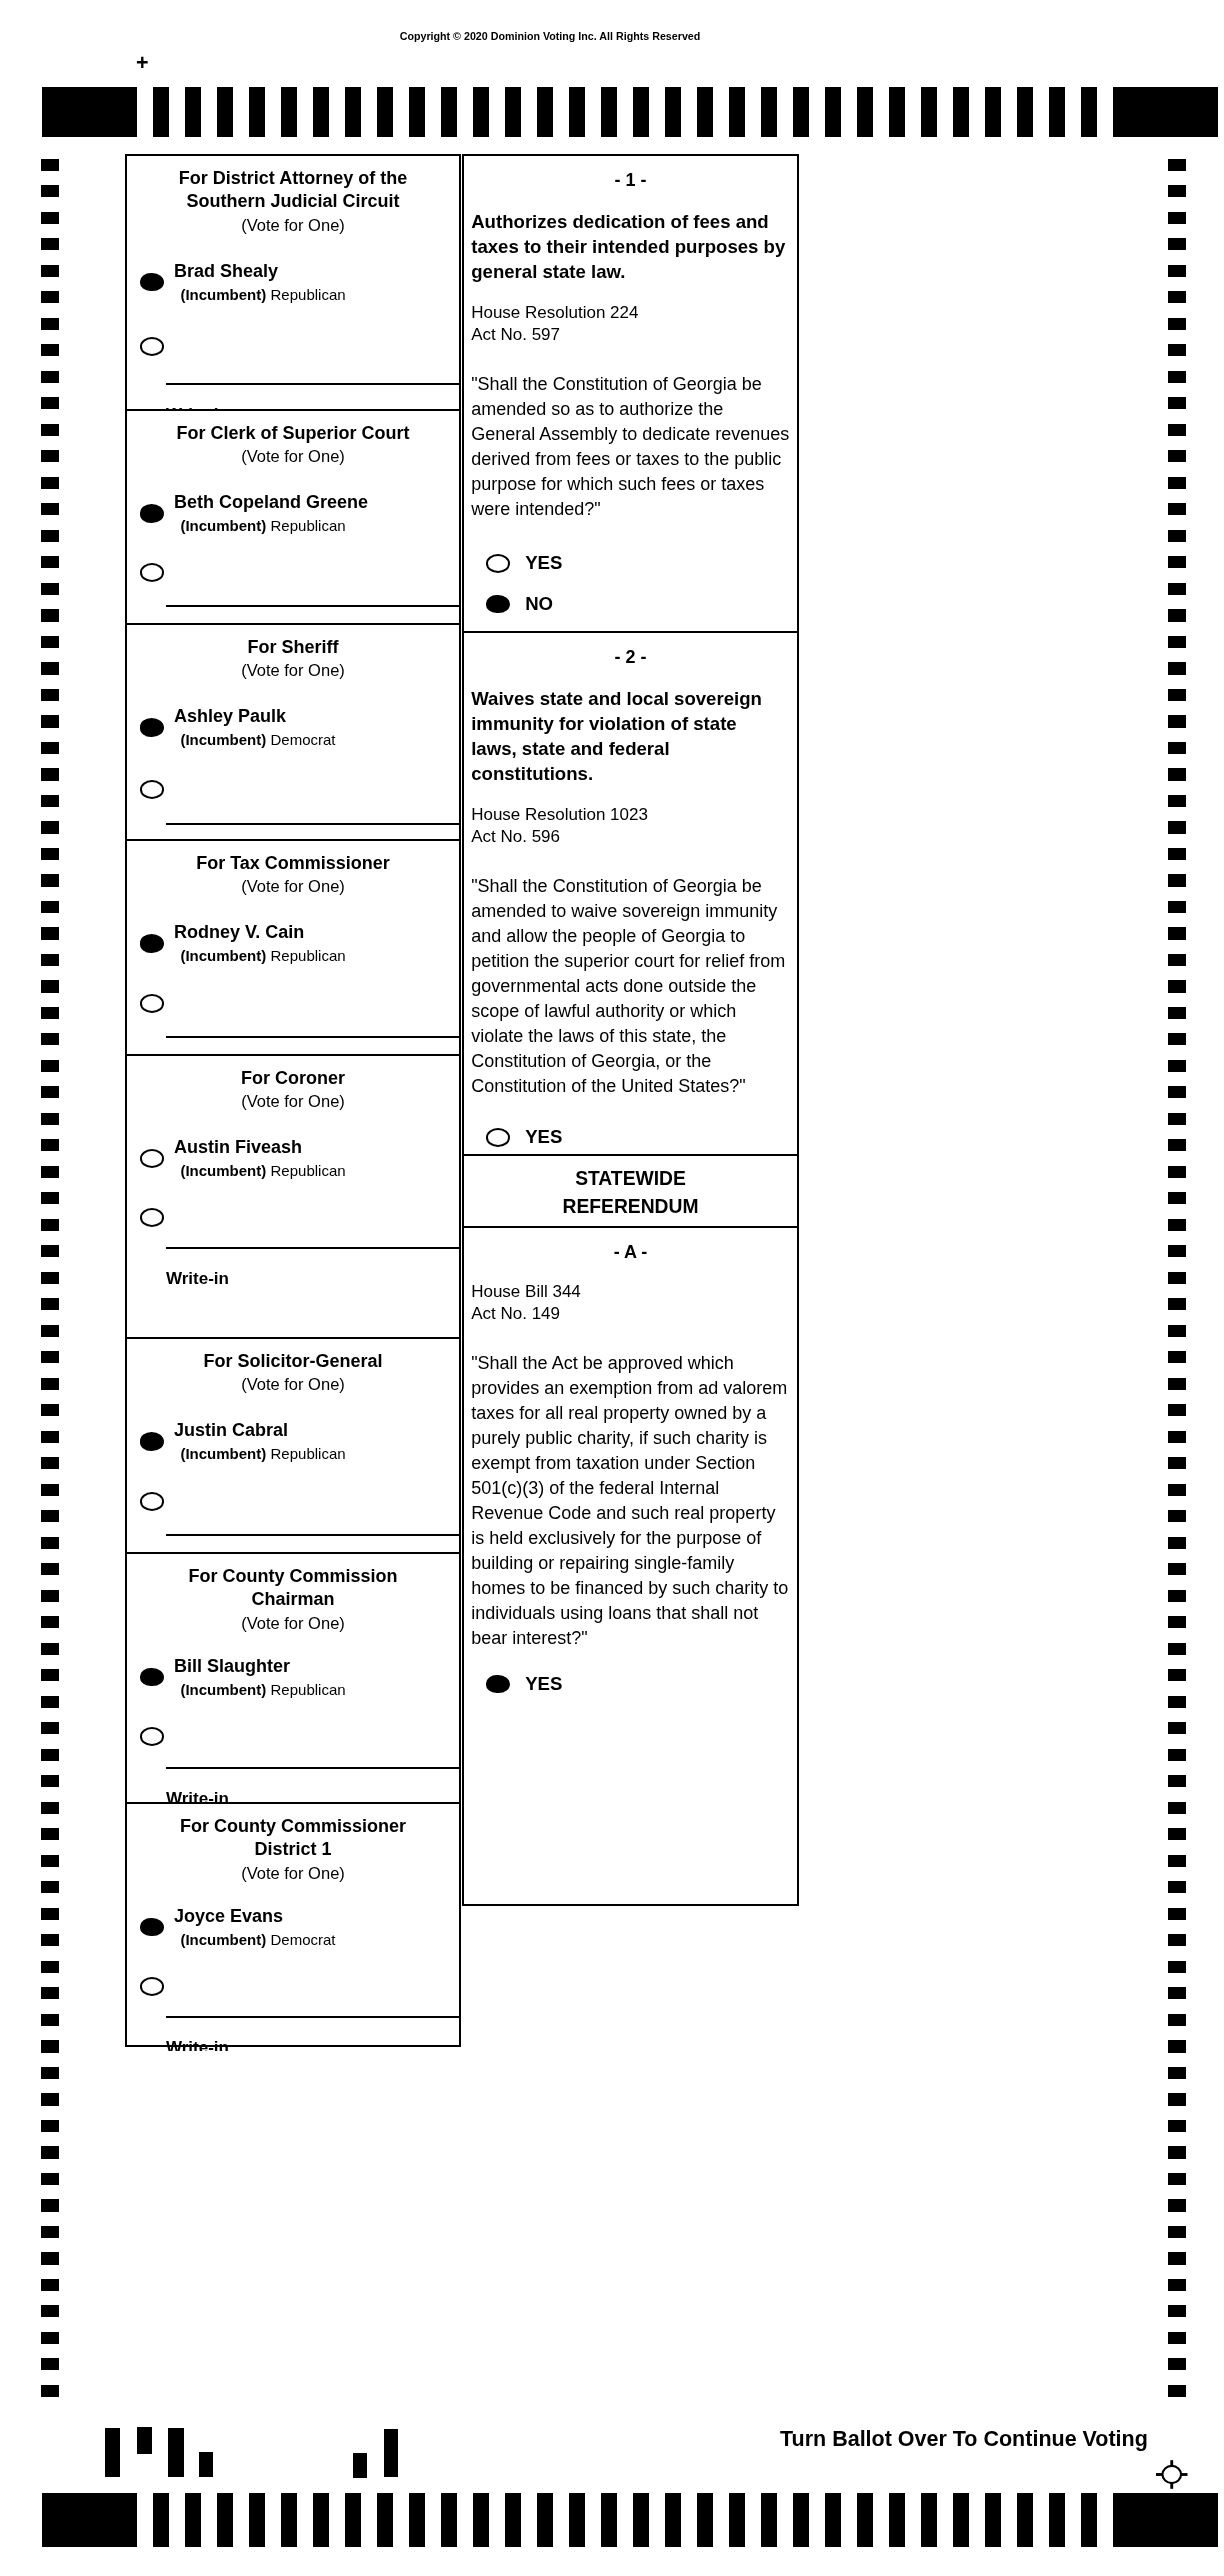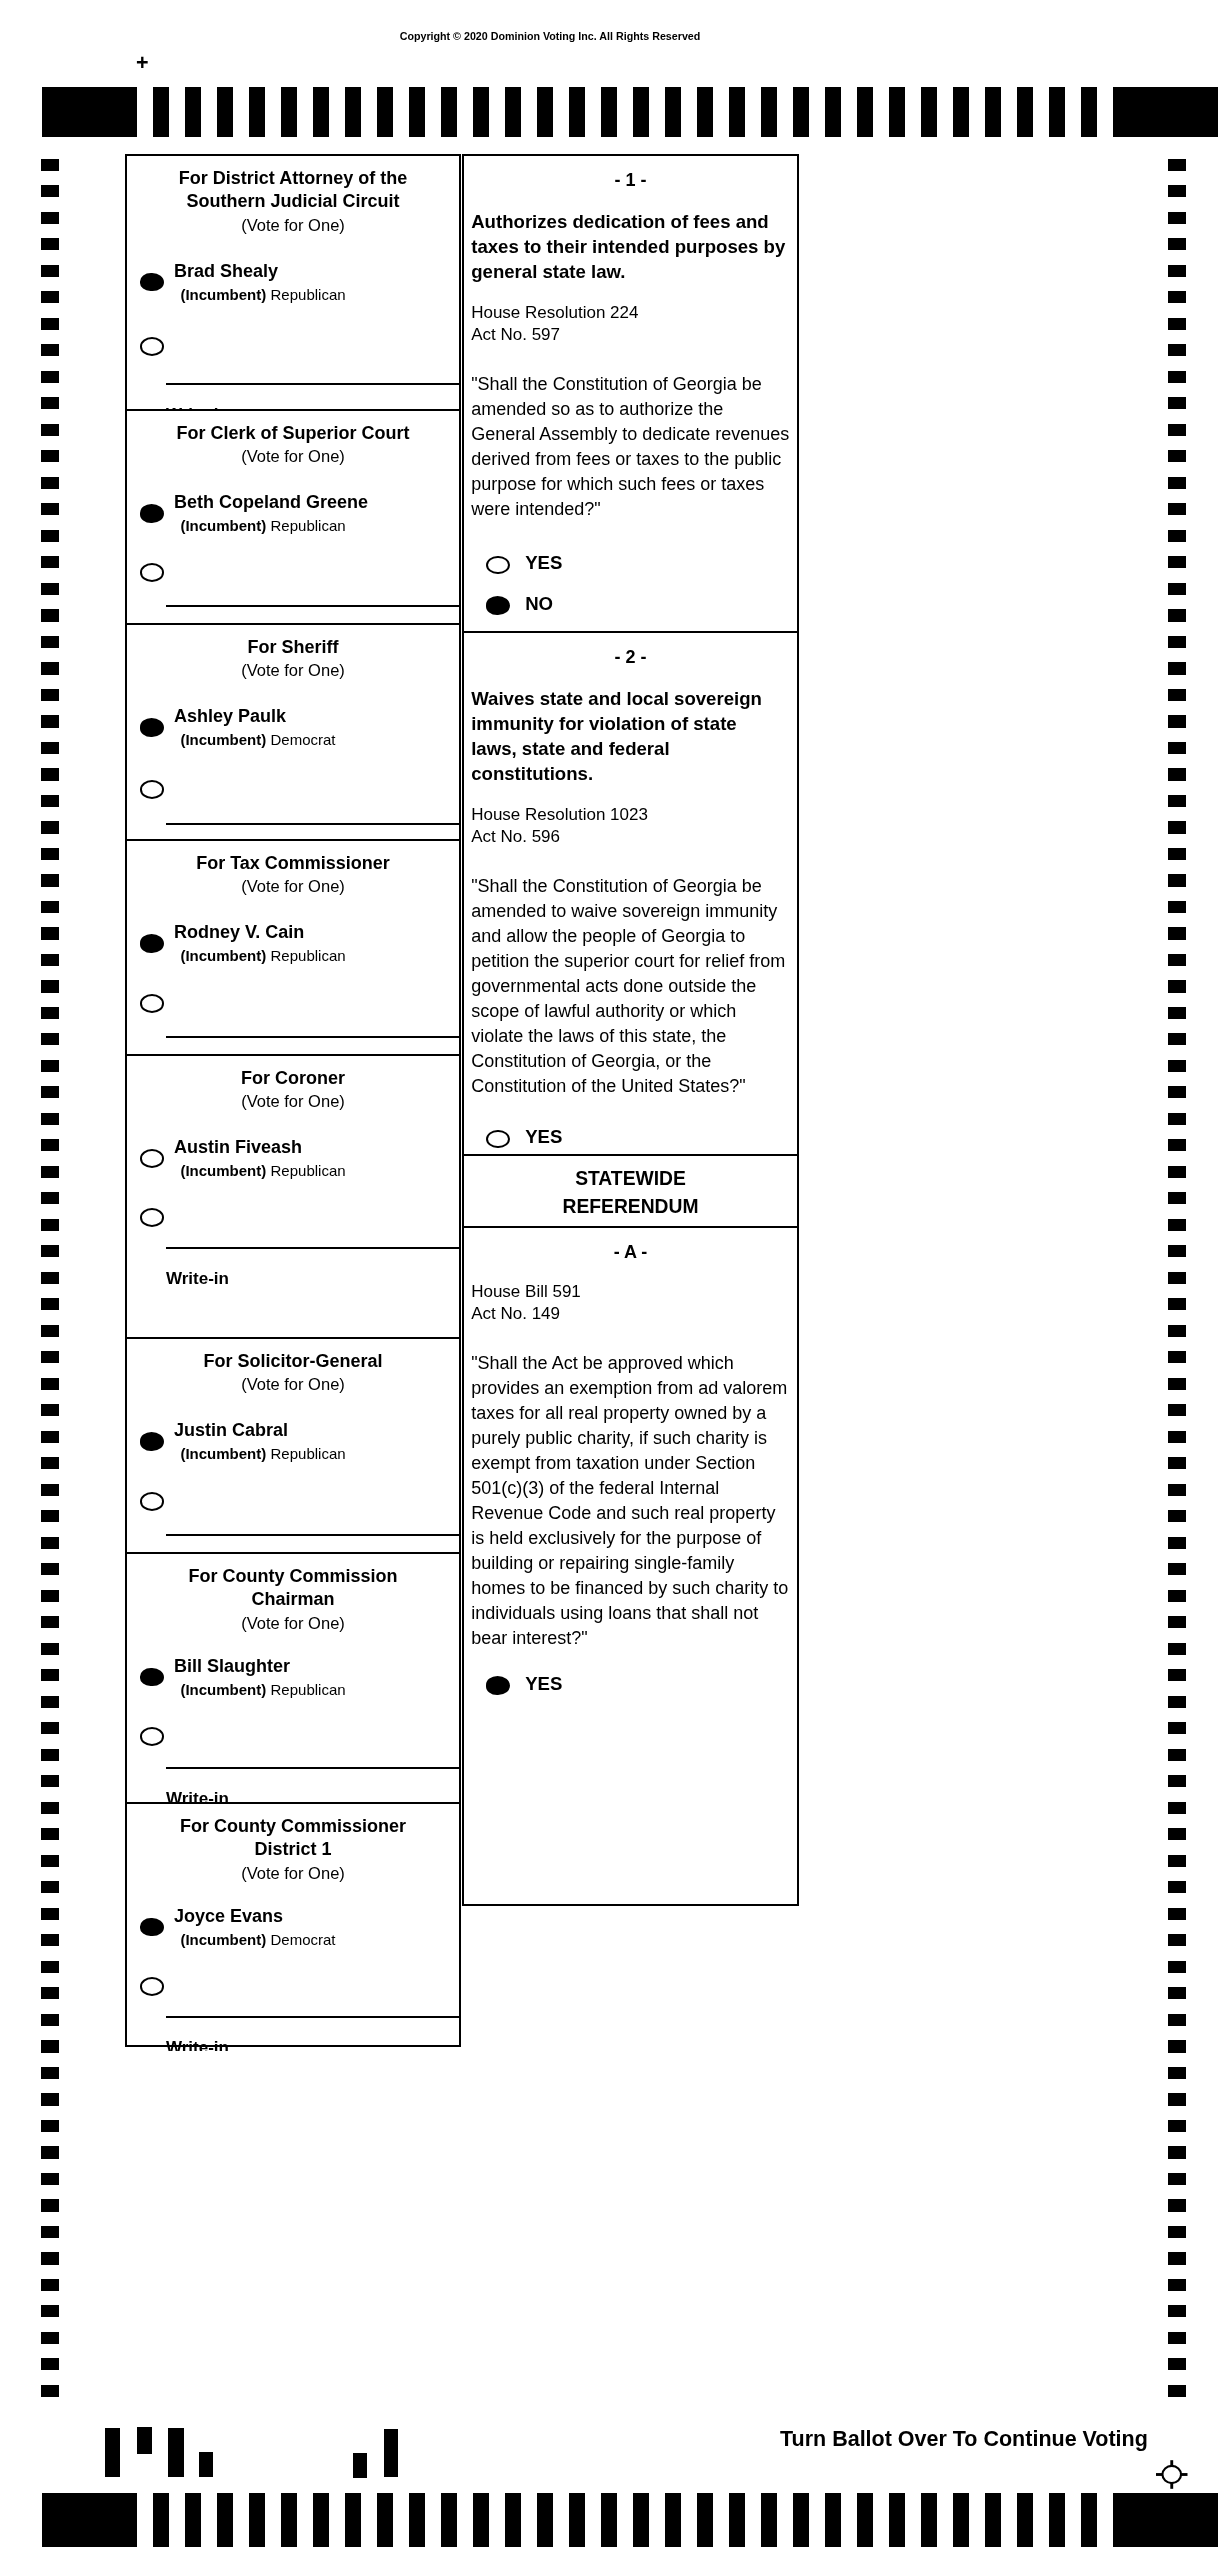--- a/index.html
+++ b/index.html
@@ -54,21 +54,21 @@
   .wbubble{margin:34px 0 0 13px;}
   .writein{margin:27px 0 0 39px;border-top:2.1px solid #000;}
   .writein .wlabel{font-size:17px;font-weight:700;padding-top:20px;}
   
   .rh{height:109px}.ra1{height:477px}.ra2{height:523px}.rsh{height:72px}.ra3{height:568px}
   .m-head{font-size:19.3px;font-weight:700;text-align:center;line-height:28px;margin-top:9.3px;}
   .m-num{font-size:18px;font-weight:700;text-align:center;margin-top:14.3px;}
   .m-summary{font-size:18.6px;font-weight:700;line-height:25px;margin:18px 10px 0 7.2px;}
   .m-refs{font-size:17px;line-height:22px;margin:18px 0 0 7.2px;}
   .m-question{font-size:18px;line-height:25px;margin:26px 7.2px 0 7.2px;}
-  .opt{display:flex;align-items:flex-end;margin:23px 0 0 21.5px;}
+  .opt{display:flex;align-items:center;margin:23px 0 0 21.5px;}
   .opt .olabel{font-size:18.6px;font-weight:700;margin-left:15.7px;}
   .opt + .opt{margin-top:18.6px;}
   
   .barcode-bar{position:absolute;background:#000;}
   .bc-label{position:absolute;left:399px;top:2436px;font-size:11.4px;font-weight:700;
     transform:rotate(90deg);transform-origin:left top;}
   .turn-text{position:absolute;left:780px;top:2427px;font-size:21.5px;font-weight:700;white-space:nowrap;}
   .target-mark{position:absolute;left:1156px;top:2460px;}
 </style>
 </head>
@@ -256,21 +256,21 @@
   </div>
 
   <div class="sec rsh">
     <div class="m-head">STATEWIDE</div>
     <div class="m-head" style="margin-top:0;">REFERENDUM</div>
   </div>
 
   <div class="sec ra3">
     <div class="m-num">- A -</div>
     <div class="m-refs">
-      <div>House Bill 591</div>
+      <div>House Bill 344</div>
       <div>Act No. 149</div>
     </div>
     <div class="m-question">"Shall the Act be approved which provides an exemption from ad valorem taxes for all real property owned by a purely public charity, if such charity is exempt from taxation under Section 501(c)(3) of the federal Internal Revenue Code and such real property is held exclusively for the purpose of building or repairing single-family homes to be financed by such charity to individuals using loans that shall not bear interest?"</div>
     <div class="opt" style="margin-top:21.5px;">
       <div class="bubble filled"></div>
       <div class="olabel">YES</div>
     </div>
 
   </div>
 </div>

